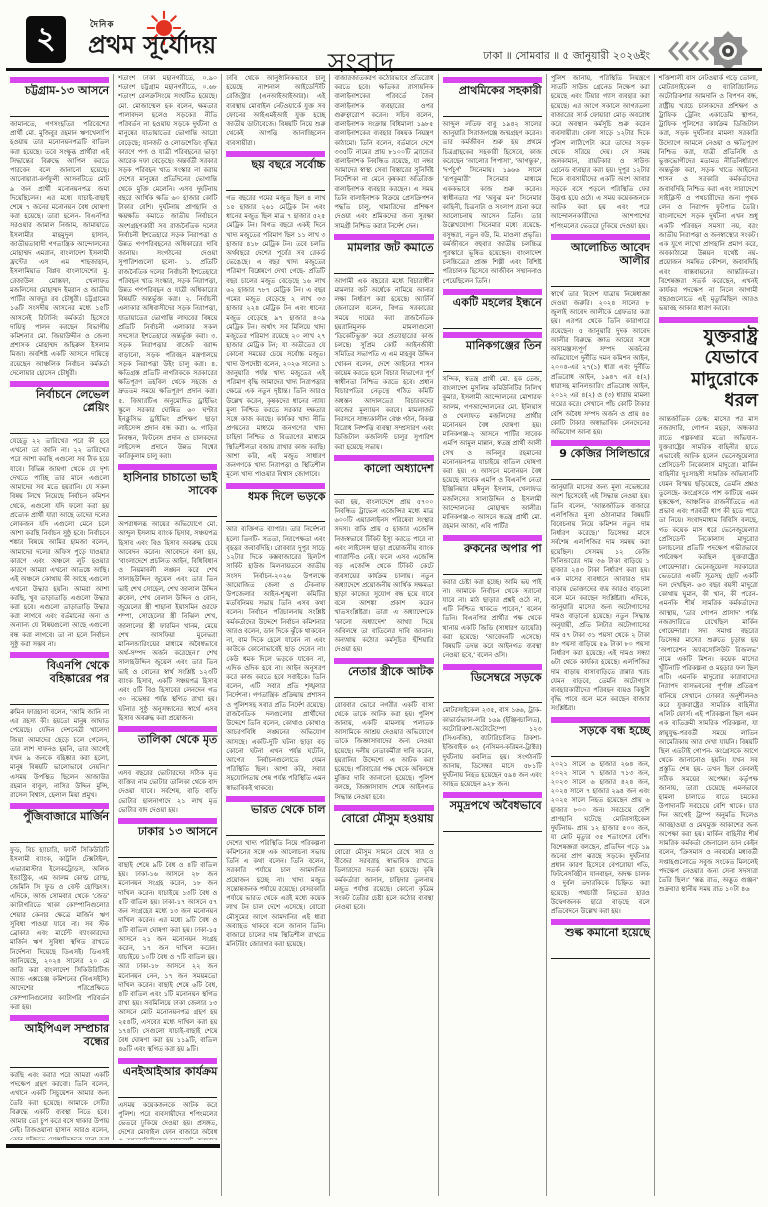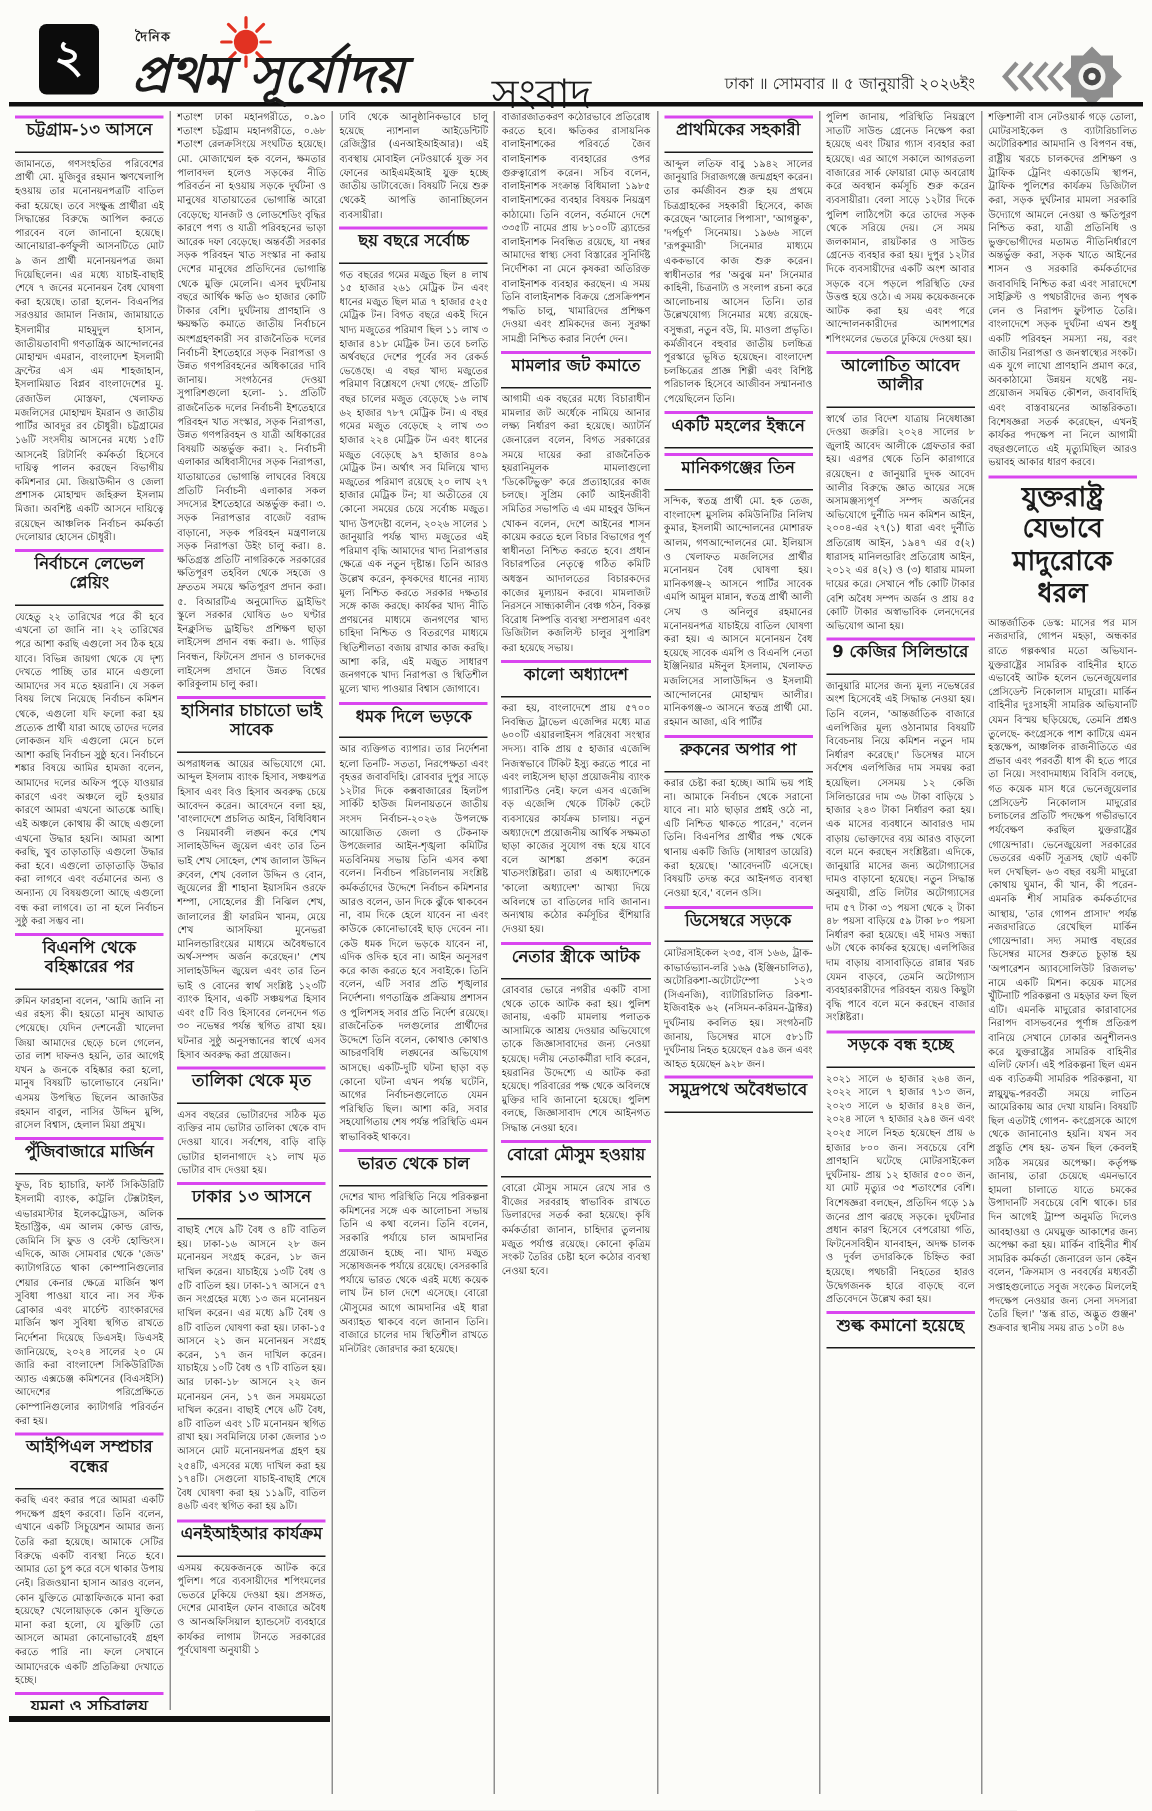--- a/index.html
+++ b/index.html
@@ -5,35 +5,35 @@
   html,body{margin:0;padding:0;background:#e8e8e6;}
   .page{position:relative;width:768px;height:1207px;margin:0 auto;background:#fcfcf9;
         font-family:"DejaVu Sans","Liberation Sans",sans-serif;color:#1b1b1b;overflow:hidden;}
   
   .masthead{position:absolute;top:16px;left:0;right:0;height:50px;}
   .logo-block{position:absolute;left:26px;top:0;display:flex;align-items:flex-start;}
   .pagenum-box{width:40px;height:47px;background:#0c0c0c;color:#fff;border-radius:5px;
                display:flex;align-items:center;justify-content:center;font-size:30px;font-weight:bold;}
   .logo-text{position:relative;margin-left:22px;padding-top:2px;}
   .daily{display:block;font-size:8.5px;font-weight:bold;letter-spacing:1px;margin-left:2px;}
-  .paper-name{position:relative;z-index:2;font-size:34px;font-weight:bold;line-height:1.1;white-space:nowrap;font-style:italic;}
+  .paper-name{position:relative;z-index:2;font-size:24px;font-weight:bold;line-height:1.1;white-space:nowrap;}
   .sun-icon{position:absolute;left:58px;top:-6px;z-index:1;}
   .section-title{position:absolute;left:284px;top:14px;width:130px;text-align:center;
                  font-size:27px;font-weight:normal;margin:12px;}
   .dateline{position:absolute;right:118px;top:32px;font-size:10.5px;font-weight:normal;white-space:nowrap;}
   .ornament{position:absolute;right:20px;top:12px;}
   .header-rule{position:absolute;top:68px;left:6px;right:6px;height:3px;background:#101010;}
   
   .columns{position:absolute;top:74px;left:6px;right:6px;height:1127px;display:flex;align-items:flex-start;}
   .column{flex:1 1 0;min-width:0;padding:0 4px;overflow:hidden;height:1122px;}
   .column + .column{border-left:1px solid #8f8f8f;}
   .col-short{height:1066px;}
-  .headline{font-size:11px;line-height:1.18;font-weight:bold;text-align:center;
-            border-top:2px solid #d946ef;border-bottom:1px solid #1a1a1a;
-            padding:2px 0 7px;margin:3px 0 3px;}
+  .headline{font-size:11px;line-height:1.18;font-weight:bold;text-align:right;
+            border-top:6px solid #d946ef;border-bottom:1px solid #1a1a1a;
+            padding:2px 0 18px;margin:3px 0 3px;}
   .headline-xl{font-size:18px;line-height:1.2;border-bottom:none;padding-bottom:1px;}
   .body{font-size:6.5px;line-height:1.42;text-align:justify;margin:0 0 3px;word-break:break-word;}
   .bottom-rule{position:absolute;left:6px;top:1144px;width:214px;height:4px;background:#111;}
 </style>
 </head>
 <body>
 
 <div class="page">
 
   <header class="masthead">

